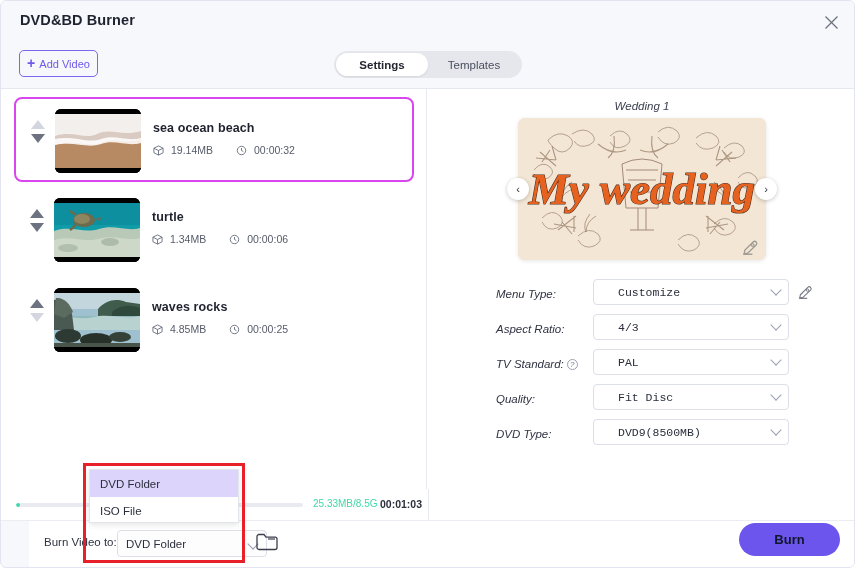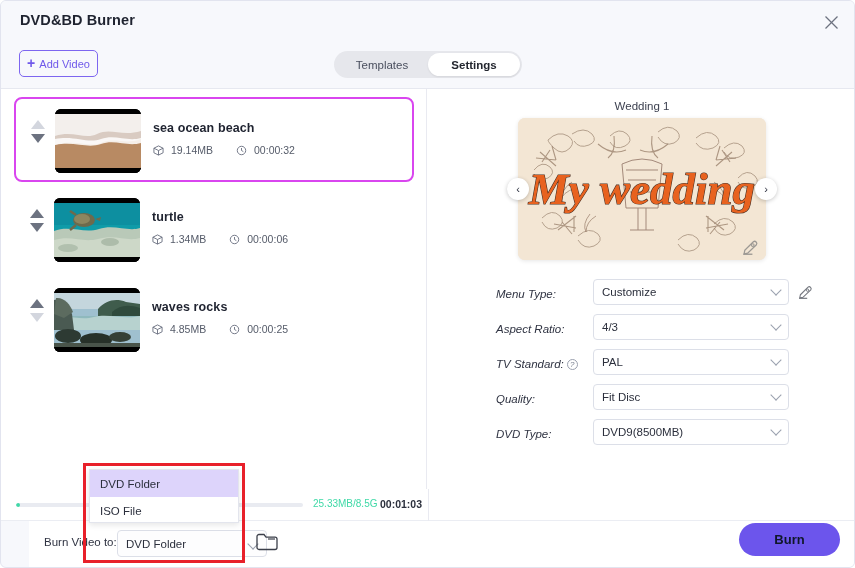--- a/index.html
+++ b/index.html
@@ -113,21 +113,21 @@
 
   .vmeta { position: absolute; left: 137px; top: 22px; }
   .vtitle { font-size: 12.5px; font-weight: bold; color: #1f2330; letter-spacing: .1px; }
   .vsub { margin-top: 9px; display: flex; align-items: center; gap: 7px; font-size: 10.5px; color: #555b69; }
   .vsub .ic { display: inline-flex; align-items: center; }
   .vsub .gap { width: 9px; display:inline-block; }
 
   
   .preview-label {
     position: absolute; left: 0; top: 11px; width: 428px;
-    text-align: center; font-size: 11.5px; color: #3d4150;
+    text-align: center; font-size: 11.5px; color: #3d4150; font-style: italic;
   }
   .preview-wrap {
     position: absolute; left: 90px; top: 29px; width: 248px; height: 142px;
   }
   .preview-card {
     width: 248px; height: 142px; border-radius: 7px; overflow: hidden;
     background: #f2e4d3; position: relative;
     box-shadow: 0 1px 4px rgba(0,0,0,.10);
   }
   .preview-card svg { display:block; }
@@ -156,22 +156,22 @@
     width: 11px; height: 11px; border-radius: 50%;
     border: 1px solid #9aa0ae; color: #7a8090;
     font-size: 8px; line-height: 9px; text-align: center;
     display: inline-block; font-family: "Liberation Sans", sans-serif;
   }
   .select {
     position: absolute; left: 165px; top: 0;
     width: 196px; height: 26px;
     border: 1px solid #dcdfe8; border-radius: 4px;
     background: #ffffff; cursor: pointer;
-    display: flex; align-items: center; padding: 0 8px;
-    font-size: 11.5px; color: #2b2f3c;
+    display: flex; align-items: center; padding: 0 24px;
+    font-size: 11.5px; color: #2b2f3c; font-family: Liberation Mono, monospace;
   }
   .select .chev {
     position: absolute; right: 8px; top: 8px;
     width: 8px; height: 8px;
     border-right: 1.4px solid #9aa0ae; border-bottom: 1.4px solid #9aa0ae;
     transform: rotate(45deg); margin-top: -2px;
   }
   .row-pencil {
     position: absolute; left: 369px; top: 3px; width: 17px; height: 17px;
     cursor: pointer; opacity: .7;
@@ -259,22 +259,22 @@
       </svg>
     </div>
   </div>
 
   <div class="toolbar">
     <div class="add-video">
       <span class="plus">+</span>
       <span>Add Video</span>
     </div>
     <div class="segmented">
+      <div class="seg active">Settings</div>
       <div class="seg">Templates</div>
-      <div class="seg active">Settings</div>
     </div>
   </div>
 
   <div class="body">
 
     <div class="left-pane">
 
       <div class="vitem selected" style="top:8px">
         <div class="arrows">
           <div class="arr up dim"></div>

